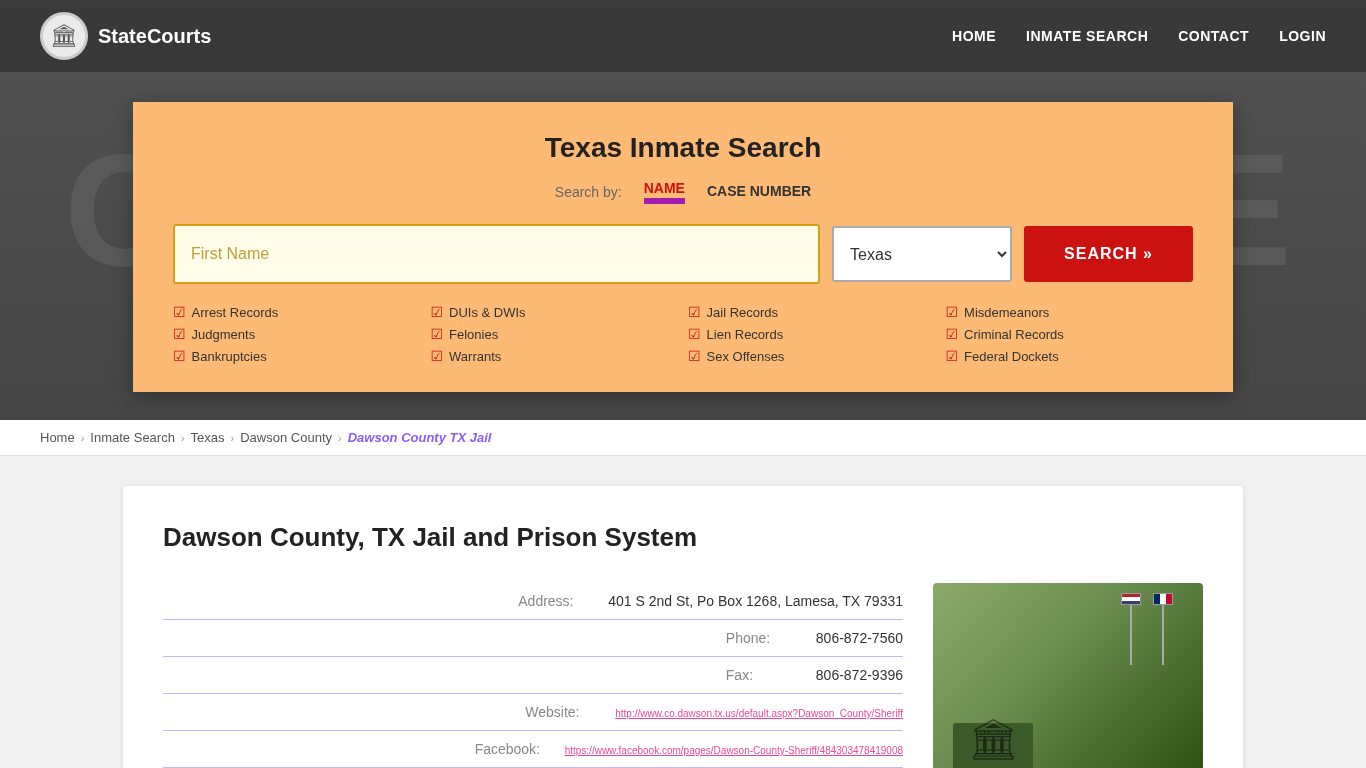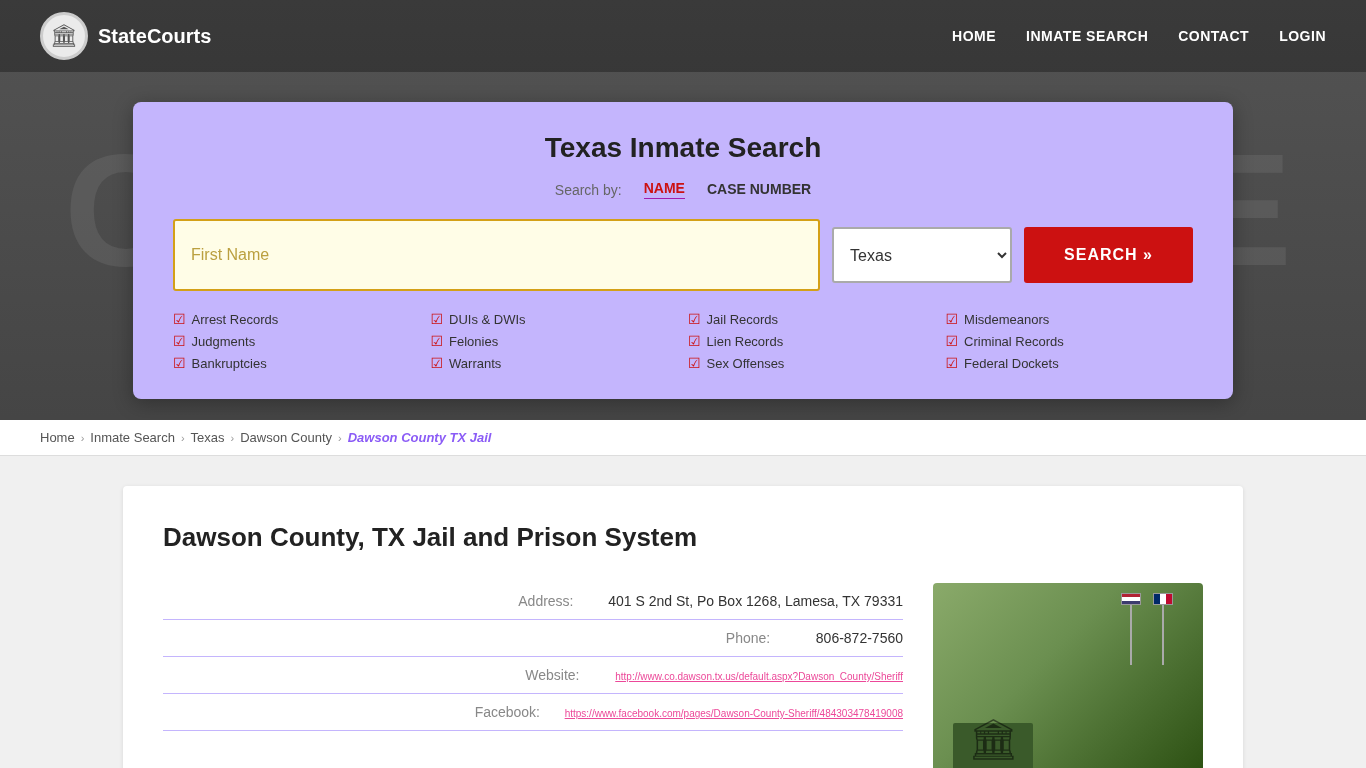--- a/index.html
+++ b/index.html
@@ -92,22 +92,22 @@
     
     .search-card-wrapper {
       position: relative;
       z-index: 10;
       display: flex;
       justify-content: center;
       padding: 30px 40px;
     }
 
     .search-card {
-      background: #c4b5fd;
-      border-radius: 8px;
+      background: #fdba74;
+      border-radius: 0;
       padding: 30px 40px 28px;
       width: 100%;
       max-width: 1100px;
       box-shadow: 0 4px 20px rgba(0,0,0,0.3);
     }
 
     .search-card-title {
       text-align: center;
       font-size: 28px;
       font-weight: bold;
@@ -131,38 +131,38 @@
     .search-tab {
       font-size: 14px;
       font-weight: bold;
       cursor: pointer;
       padding-bottom: 2px;
       text-decoration: none;
     }
 
     .search-tab.active {
       color: #cc1111;
-      border-bottom: 1px solid #a21caf;
+      border-bottom: 6px solid #a21caf;
       text-align: center;
     }
 
     .search-tab.inactive {
       color: #333;
     }
 
     .search-inputs-row {
       display: flex;
       gap: 12px;
       align-items: center;
       margin-bottom: 20px;
     }
 
     .search-input-field {
       flex: 1;
-      height: 72px;
+      height: 60px;
       border: 2px solid #d4a017;
       background: #fffde7;
       border-radius: 3px;
       padding: 0 16px;
       font-size: 16px;
       color: #999;
       outline: none;
     }
 
     .search-input-field::placeholder { color: #bba040; }
@@ -480,20 +480,24 @@
       <div class="content-left">
         <div class="info-row">
           <span class="info-label">Address:</span>
           <span class="info-value">401 S 2nd St, Po Box 1268, Lamesa, TX 79331</span>
         </div>
         <div class="info-row">
           <span class="info-label">Phone:</span>
           <span class="info-value">806-872-7560</span>
         </div>
         <div class="info-row">
+          <span class="info-label">Fax:</span>
+          <span class="info-value">806-872-9396</span>
+        </div>
+        <div class="info-row">
           <span class="info-label">Website:</span>
           <a href="#" class="info-link">http://www.co.dawson.tx.us/default.aspx?Dawson_County/Sheriff</a>
         </div>
         <div class="info-row">
           <span class="info-label">Facebook:</span>
           <a href="#" class="info-link">https://www.facebook.com/pages/Dawson-County-Sheriff/484303478419008</a>
         </div>
       </div>
       <div class="content-right">
         <div class="jail-image-placeholder">

